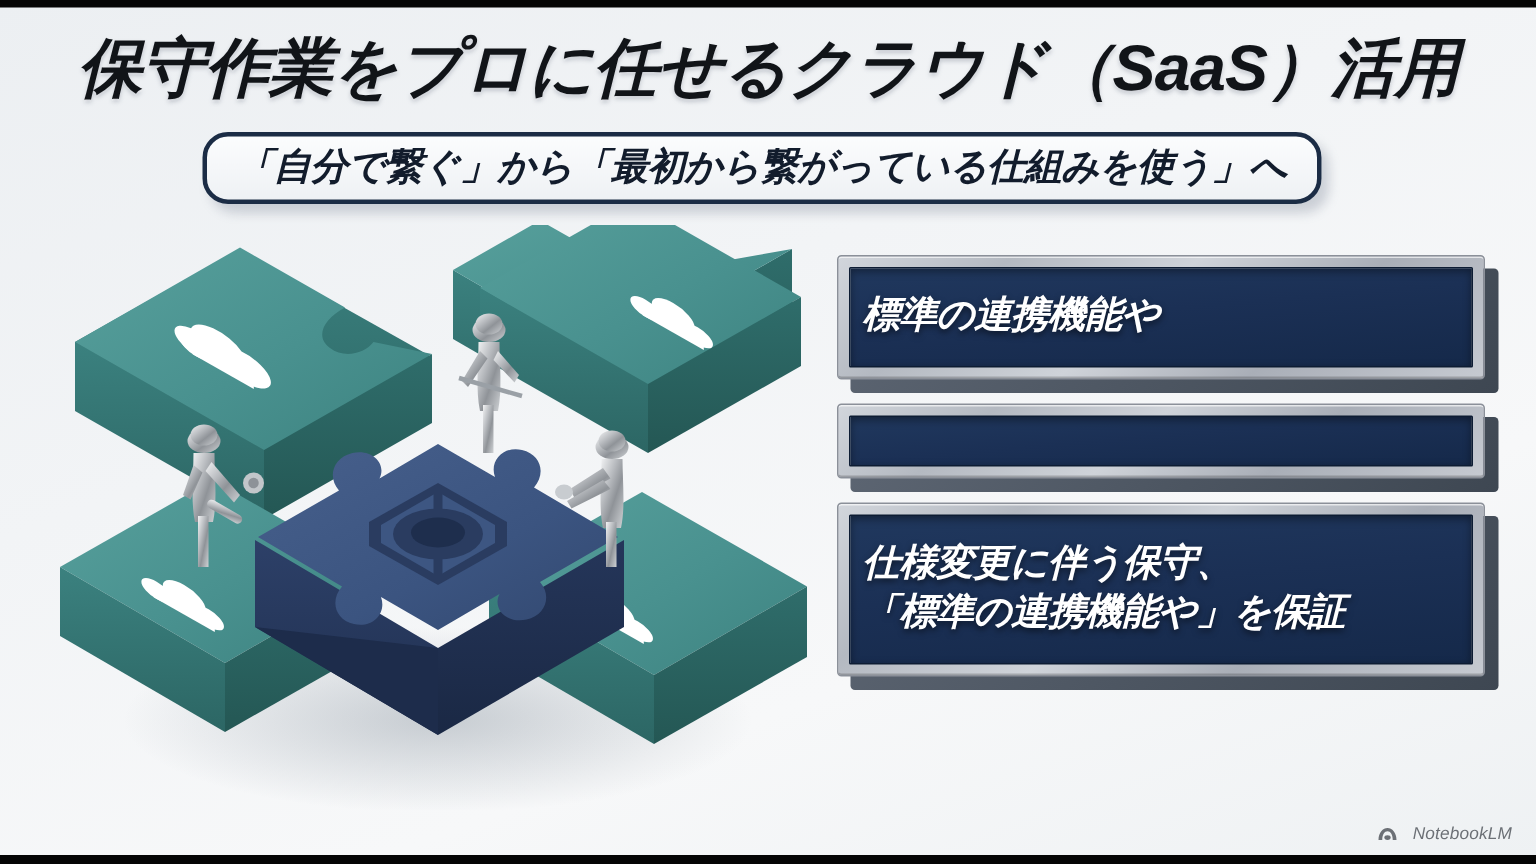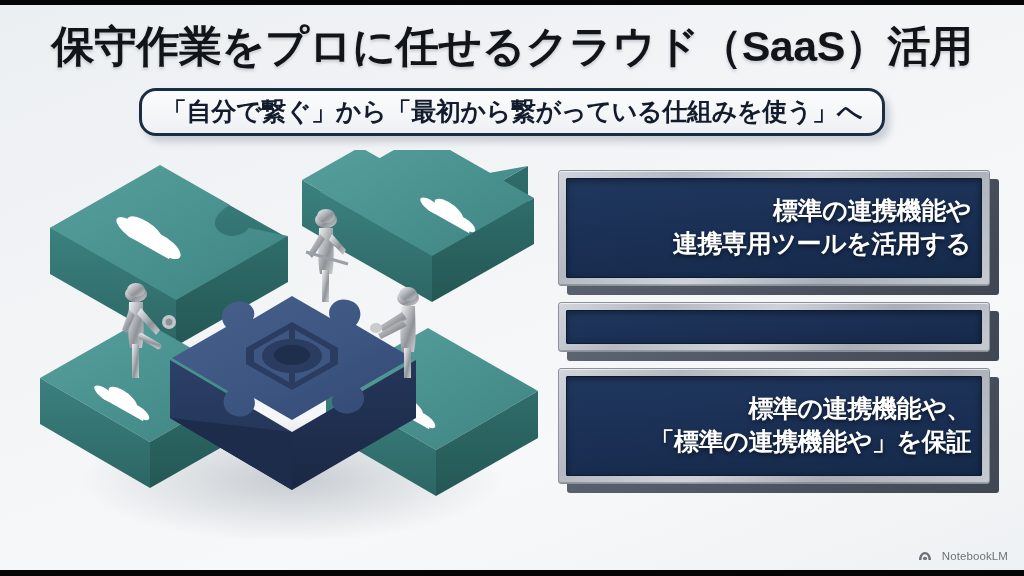--- a/index.html
+++ b/index.html
@@ -5,40 +5,41 @@
 <style>
   html,body{margin:0;padding:0;}
   body{
     width:1024px;height:576px;overflow:hidden;
     background:#000;
     font-family:"Liberation Sans","DejaVu Sans",sans-serif;
   }
   #slide{
     position:relative;width:1024px;height:576px;overflow:hidden;
     background:linear-gradient(160deg,#eceff2 0%,#f2f4f6 38%,#f7f8f9 70%,#eef1f3 100%);
+    font-style:italic;
   }
   
   .bar{position:absolute;left:0;width:1024px;background:#050505;z-index:60;}
   .bar.top{top:0;height:5px;}
   .bar.bot{bottom:0;height:6px;}
 
   
   #title{
     position:absolute;left:0;top:22px;width:1024px;
     text-align:center;
     font-size:43px;font-weight:bold;line-height:1.12;
     letter-spacing:-0.5px;
     color:#111418;
     text-shadow:0 2px 3px rgba(120,130,145,.38), 0 1px 0 rgba(255,255,255,.55);
     z-index:20;white-space:nowrap;
   }
   
   #subtitle-wrap{
-    position:absolute;left:0;top:88px;width:1024px;
-    display:flex;justify-content:center;z-index:20;
+    position:absolute;left:0;top:88px;width:881px;
+    display:flex;justify-content:flex-end;z-index:20;
   }
   #subtitle{
     position:relative;
     border:3px solid #1b2c45;
     border-radius:17px;
     background:linear-gradient(180deg,#fbfcfd 0%,#eef1f4 100%);
     padding:5px 20px 7px 20px;
     font-size:25px;font-weight:bold;line-height:1.2;
     color:#121c2c;white-space:nowrap;
     letter-spacing:-0.3px;
@@ -64,22 +65,22 @@
       linear-gradient(140deg,#d2d6dc 0%,#b4b9c1 22%,#cfd3d9 46%,#a9aeb7 70%,#c6cad1 100%);
     padding:7px;
     border-radius:3px;
     border:1px solid #8b9099;
     box-shadow:inset 0 1px 0 rgba(255,255,255,.65), inset 0 -1px 0 rgba(0,0,0,.2);
   }
   .panel-inner{
     background:linear-gradient(175deg,#20385e 0%,#1b3055 45%,#15294a 100%);
     border:1px solid #0d1c33;
     border-radius:1px;
-    padding:15px 10px 17px 18px;
-    text-align:right;
+    padding:15px 10px 17px 8px;
+    text-align:left;
     box-shadow:inset 0 2px 6px rgba(0,0,0,.40);
   }
   .panel-line{
     color:#ffffff;font-weight:bold;
     font-size:25px;line-height:1.32;
     letter-spacing:-0.4px;
     white-space:nowrap;
     text-shadow:0 2px 4px rgba(0,0,0,.55);
   }
 
@@ -286,38 +287,37 @@
     </svg>
   </div>
 
   <div id="panels">
 
     <div class="panel">
       <div class="panel-shadow"></div>
       <div class="panel-frame">
         <div class="panel-inner">
           <div class="panel-line">標準の連携機能や</div>
-          <div class="panel-line">連携専用ツールを活用する</div>
         </div>
       </div>
     </div>
 
     <div class="panel">
       <div class="panel-shadow"></div>
       <div class="panel-frame">
         <div class="panel-inner">
         </div>
       </div>
     </div>
 
     <div class="panel">
       <div class="panel-shadow"></div>
       <div class="panel-frame">
         <div class="panel-inner">
-          <div class="panel-line">標準の連携機能や、</div>
+          <div class="panel-line">仕様変更に伴う保守、</div>
           <div class="panel-line">「標準の連携機能や」を保証</div>
         </div>
       </div>
     </div>
 
   </div>
 
   <div id="watermark">
     <svg width="14" height="11" viewBox="0 0 14 11" aria-hidden="true">
       <path d="M1 9 C1 4 4 1 7 1 C10 1 13 4 13 9 L10.5 9 C10.5 5.2 8.9 3.2 7 3.2 C5.1 3.2 3.5 5.2 3.5 9 Z" fill="#3a3f46"></path>

